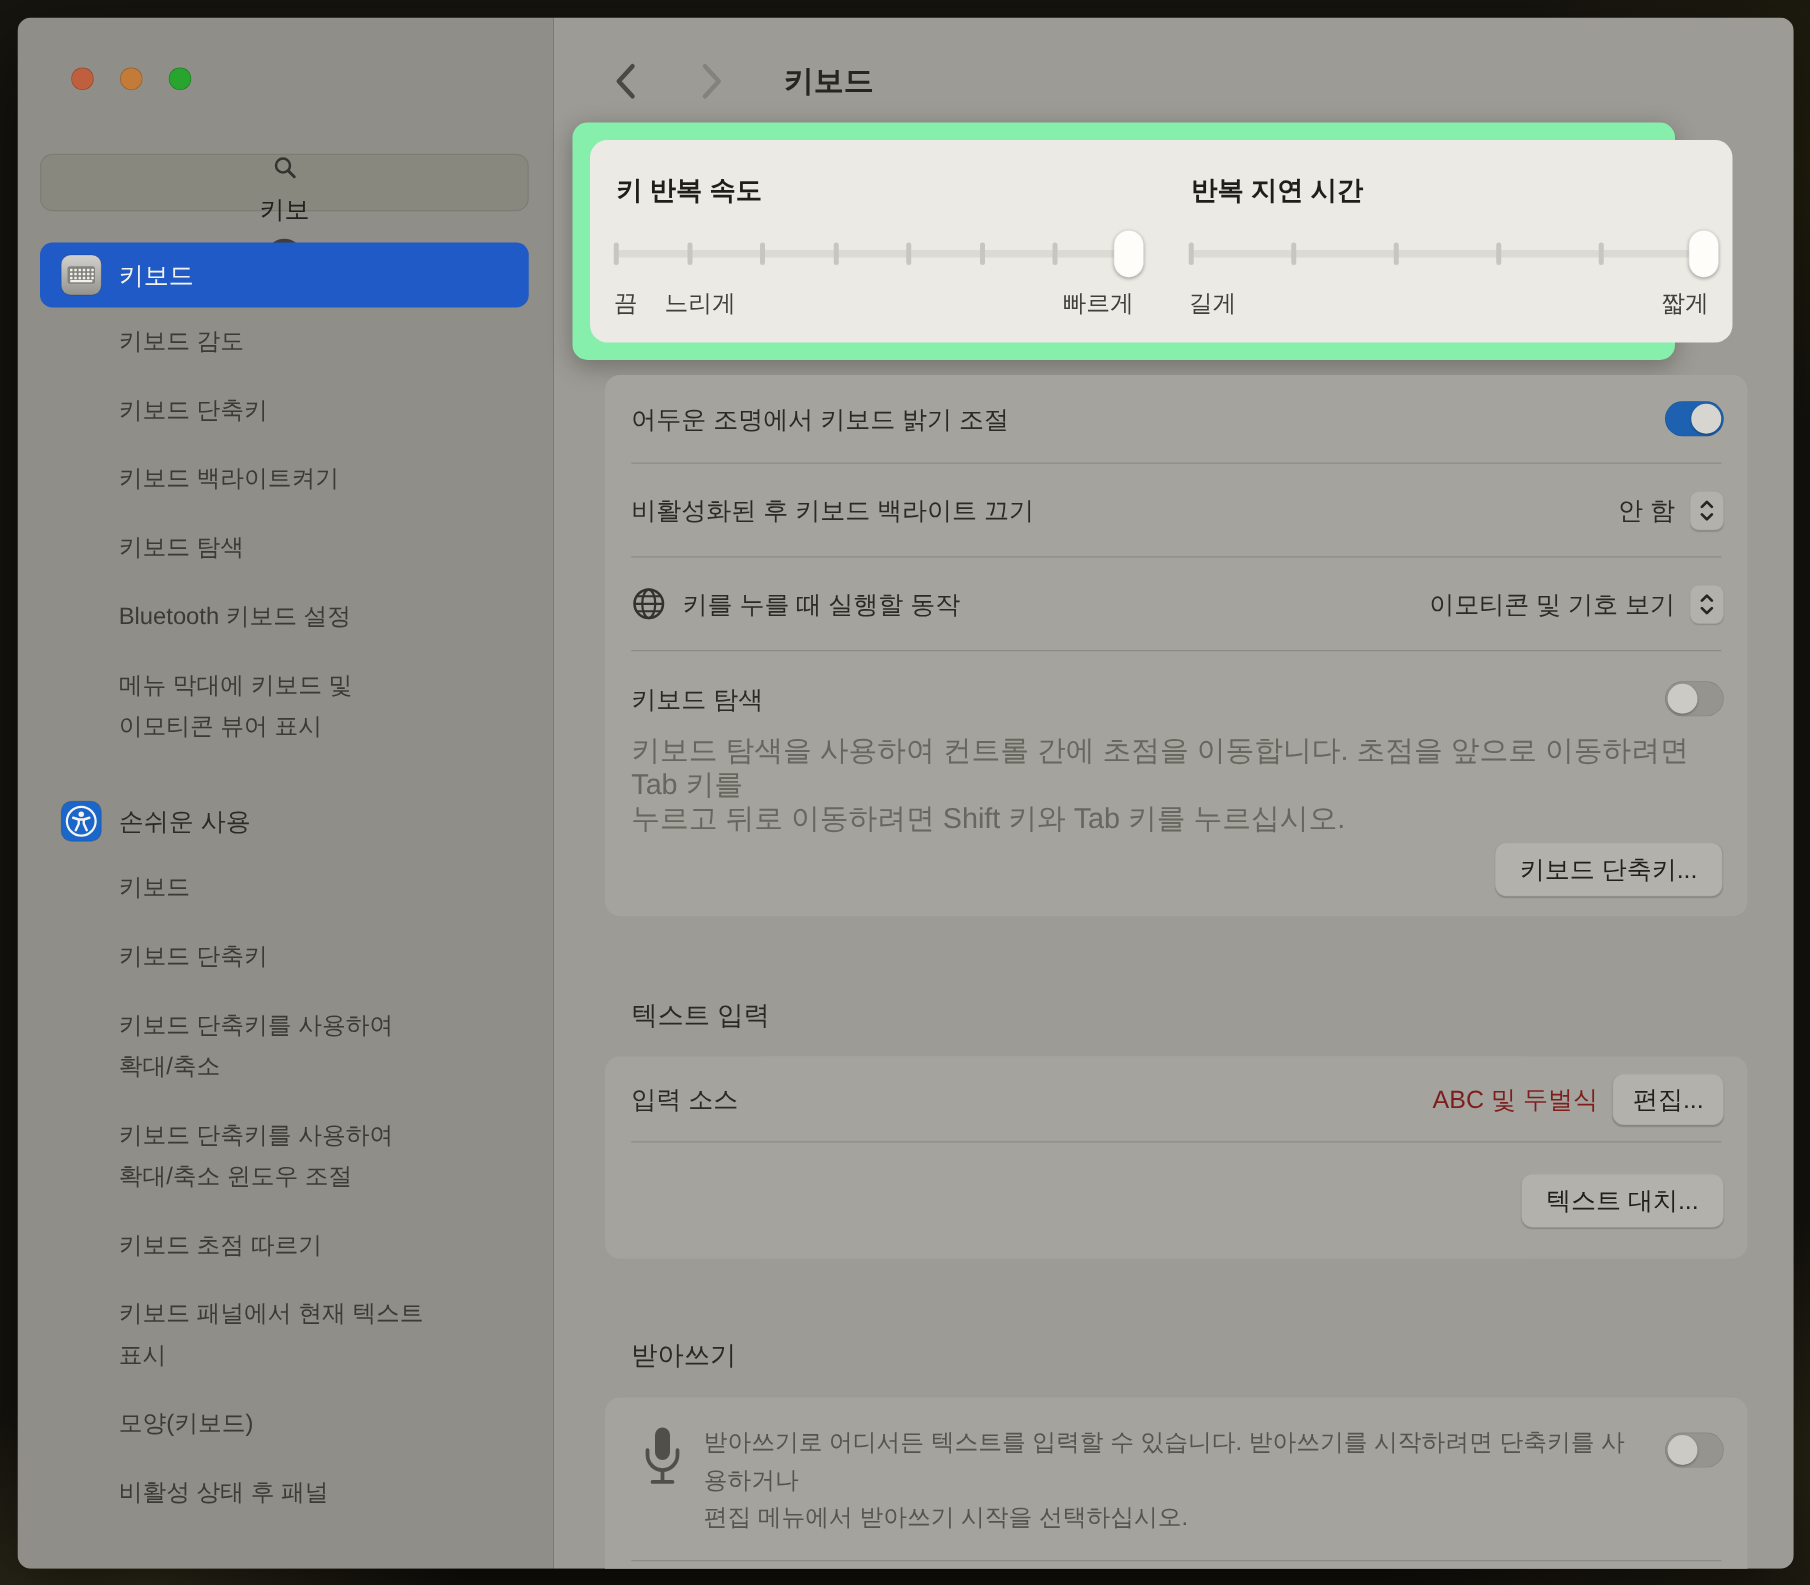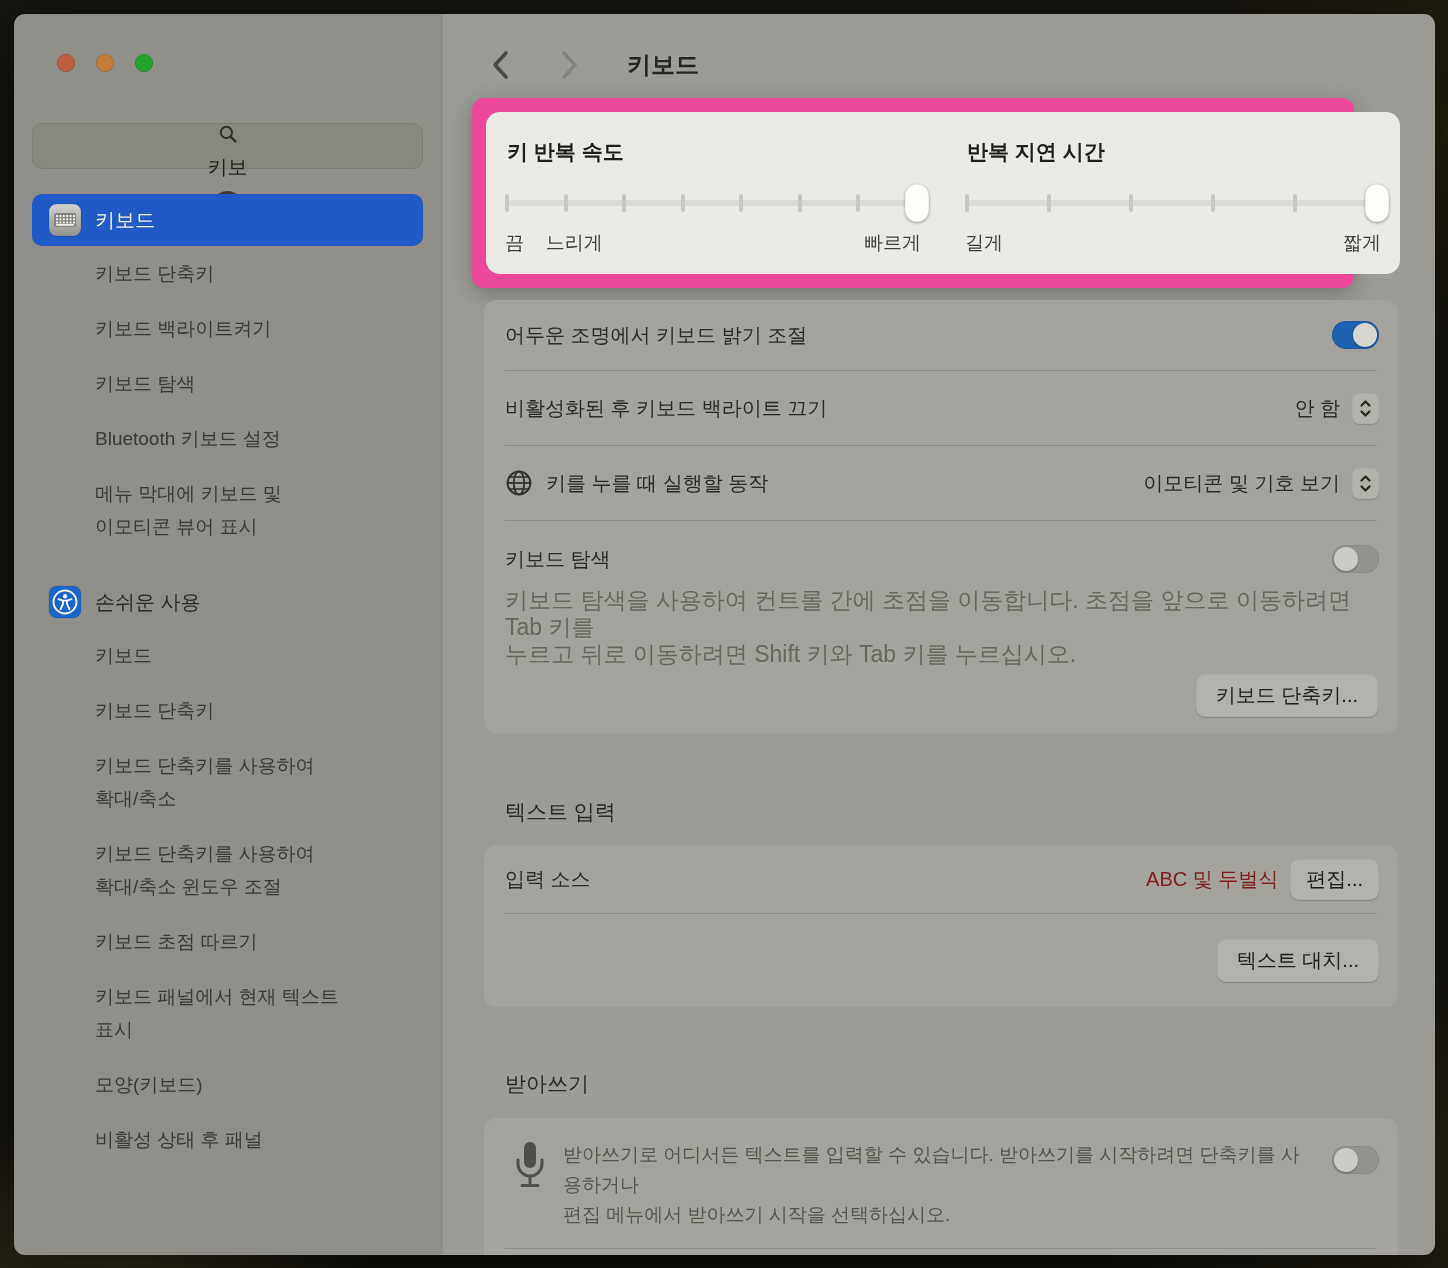--- a/index.html
+++ b/index.html
@@ -40,22 +40,22 @@
     color:#3b3a35; white-space:pre-line; }
   .group-gap{ margin-top:22px; }
   
   .main{ flex:1; background:#9c9b95; position:relative; }
   .mheader{ position:absolute; left:0; top:30px; height:42px; display:flex; align-items:center; }
   .navchev{ width:34px; height:34px; display:flex; align-items:center; justify-content:center; }
   .navchev.back{ margin-left:40px; }
   .navchev.fwd{ margin-left:36px; }
   .mtitle{ margin-left:40px; font-size:24px; font-weight:700; color:#262521; }
   
-  .hl-box{ position:absolute; left:29px; top:84px; width:882px; height:190px;
-    background:#ec4899; border-radius:12px; box-shadow:0 5px 20px rgba(0,0,0,.28); }
+  .hl-box{ position:absolute; left:15px; top:84px; width:882px; height:190px;
+    background:#86efac; border-radius:12px; box-shadow:0 5px 20px rgba(0,0,0,.28); }
   .hl-card{ position:absolute; left:14px; top:14px; width:914px; height:162px;
     background:#ebeae4; border-radius:14px; }
   .slider-col{ position:absolute; top:0; width:418px; height:100%; }
   .slider-col .stitle{ position:absolute; left:0; top:26px; font-size:21px; font-weight:600; color:#1f1e1a; }
   .slider{ position:absolute; left:0; top:72px; width:410px; height:38px; }
   .slider .track{ position:absolute; left:0; right:0; top:16px; height:6px; border-radius:3px; background:#dcdad5; }
   .slider .tick{ position:absolute; top:10px; width:4px; height:18px; border-radius:2px; background:#c8c6c1; transform:translateX(-2px); }
   .slider .thumb{ position:absolute; top:0; width:24px; height:38px; border-radius:12px;
     background:#fefdfa; transform:translateX(-12px);
     box-shadow:0 1px 3px rgba(0,0,0,.35), inset 0 0 0 .5px rgba(0,0,0,.12); }
@@ -137,20 +137,21 @@
             <rect x="8" y="18.4" width="2" height="2" rx=".5" fill="#f2f1ed"></rect>
             <rect x="11.4" y="18.4" width="2" height="2" rx=".5" fill="#f2f1ed"></rect>
             <rect x="14.8" y="18.4" width="2" height="2" rx=".5" fill="#f2f1ed"></rect>
             <rect x="18.2" y="18.4" width="2" height="2" rx=".5" fill="#f2f1ed"></rect>
             <rect x="21.6" y="18.4" width="2" height="2" rx=".5" fill="#f2f1ed"></rect>
             <rect x="25" y="18.4" width="2" height="2" rx=".5" fill="#f2f1ed"></rect>
       <rect x="8" y="21" width="18" height="1.8" rx=".9" fill="#f2f1ed"></rect>
     </svg>
           <span>키보드</span>
         </div>
+        <div class="nav-item">키보드 감도</div>
         <div class="nav-item">키보드 단축키</div>
         <div class="nav-item">키보드 백라이트켜기</div>
         <div class="nav-item">키보드 탐색</div>
         <div class="nav-item">Bluetooth 키보드 설정</div>
         <div class="nav-item">메뉴 막대에 키보드 및
 이모티콘 뷰어 표시</div>
         <div class="nav-header group-gap">
           <svg class="appicon" viewBox="0 0 34 34">
       <rect x="1" y="1" width="32" height="32" rx="8" fill="#1b66c9" stroke="rgba(0,0,0,.25)" stroke-width=".5"></rect>
       <circle cx="17" cy="17" r="11.5" fill="none" stroke="#f4f3ef" stroke-width="1.8"></circle>

